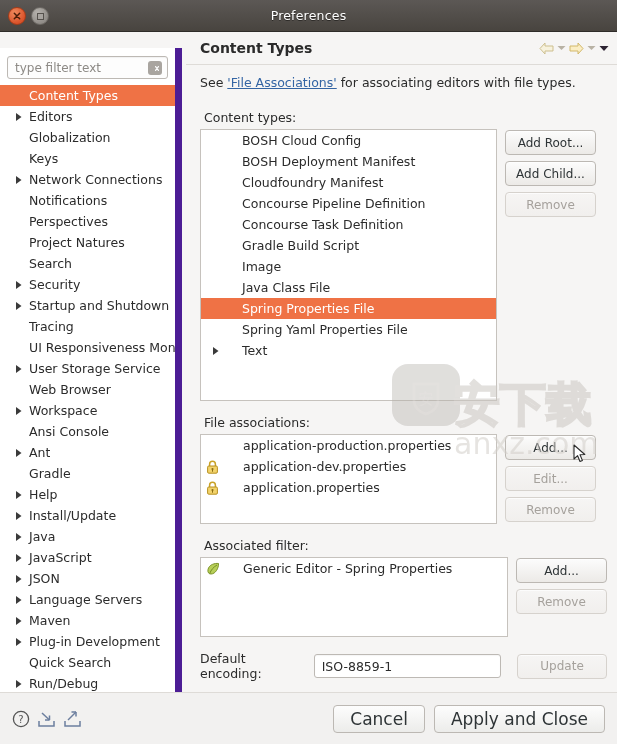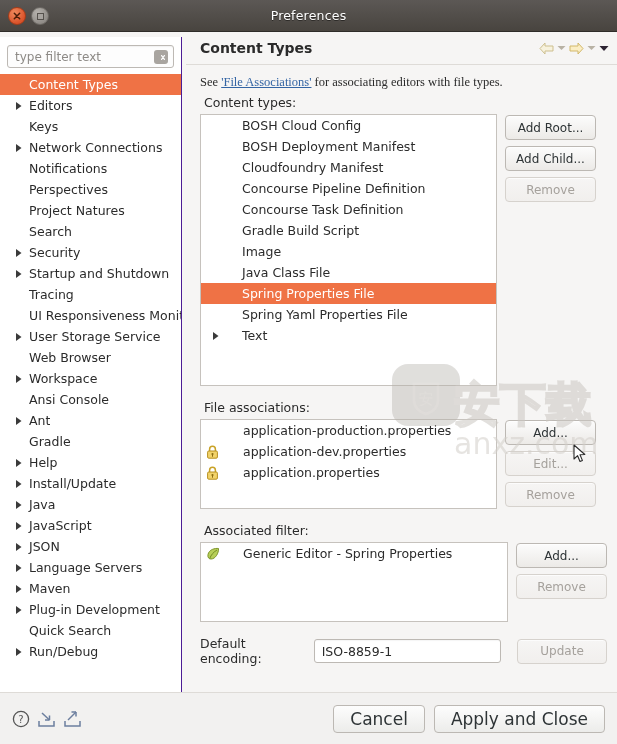--- a/index.html
+++ b/index.html
@@ -46,23 +46,23 @@
   }
 
   
   .dialog-body {
     position: absolute; left: 0; top: 32px; width: 617px; height: 660px;
     background: #f6f5f4;
   }
 
   
   .left-panel {
-    position: absolute; left: 0; top: 5px; width: 182px; height: 660px;
+    position: absolute; left: 0; top: 16px; width: 182px; height: 660px;
     background: #ffffff;
-    border-right: 1px solid #4c1d95;
+    border-right: 7px solid #4c1d95;
   }
   .filter-wrap { padding: 8px 7px 4px 7px; }
   .filter-box {
     position: relative;
     height: 23px; border: 1px solid #bdb9b4; border-radius: 3px;
     background: #fdfdfd;
     box-shadow: inset 0 1px 1px rgba(0,0,0,.05);
     display: flex; align-items: center;
   }
   .filter-box input {
@@ -102,21 +102,21 @@
   .page-head {
     height: 33px; display: flex; align-items: center;
     padding: 0 8px 0 14px; border-bottom: 1px solid #dedbd7;
   }
   .page-title { font-weight: bold; font-size: 14px; color: #2b2b2b; flex: 1; }
   .nav-icons { display: flex; align-items: center; gap: 3px; }
   .nav-icons span { display: flex; align-items: center; cursor: pointer; }
   .nav-icons svg { display: block; }
 
   .page-body { padding: 10px 10px 0 14px; position: relative; }
-  .see-line { font-size: 12.5px; margin-bottom: 5px; color: #2b2b2b; font-family: Liberation Serif, serif; }
+  .see-line { font-size: 12.5px; margin-bottom: 20px; color: #2b2b2b; }
   .see-line a {
     color: #3465a4; text-decoration: underline; cursor: pointer;
   }
   .sect-label { font-size: 12.5px; color: #2b2b2b; margin: 0 0 4px 4px; }
 
   .row { display: flex; align-items: flex-start; gap: 8px; }
   .listbox {
     background: #ffffff; border: 1px solid #c6c2bd;
     overflow: hidden; position: relative;
   }
@@ -222,20 +222,24 @@
           <span class="tw"></span>
           <span class="tlabel">Content Types</span>
         </div>
         <div class="tree-item">
           <span class="tw">
             <svg width="8" height="10" viewBox="0 0 8 10">
               <path d="M1 1 L6.5 5 L1 9 Z" fill="#3a3a3a"></path>
             </svg>
           </span>
           <span class="tlabel">Editors</span>
+        </div>
+        <div class="tree-item">
+          <span class="tw"></span>
+          <span class="tlabel">Globalization</span>
         </div>
         <div class="tree-item">
           <span class="tw"></span>
           <span class="tlabel">Keys</span>
         </div>
         <div class="tree-item">
           <span class="tw">
             <svg width="8" height="10" viewBox="0 0 8 10">
               <path d="M1 1 L6.5 5 L1 9 Z" fill="#3a3a3a"></path>
             </svg>

